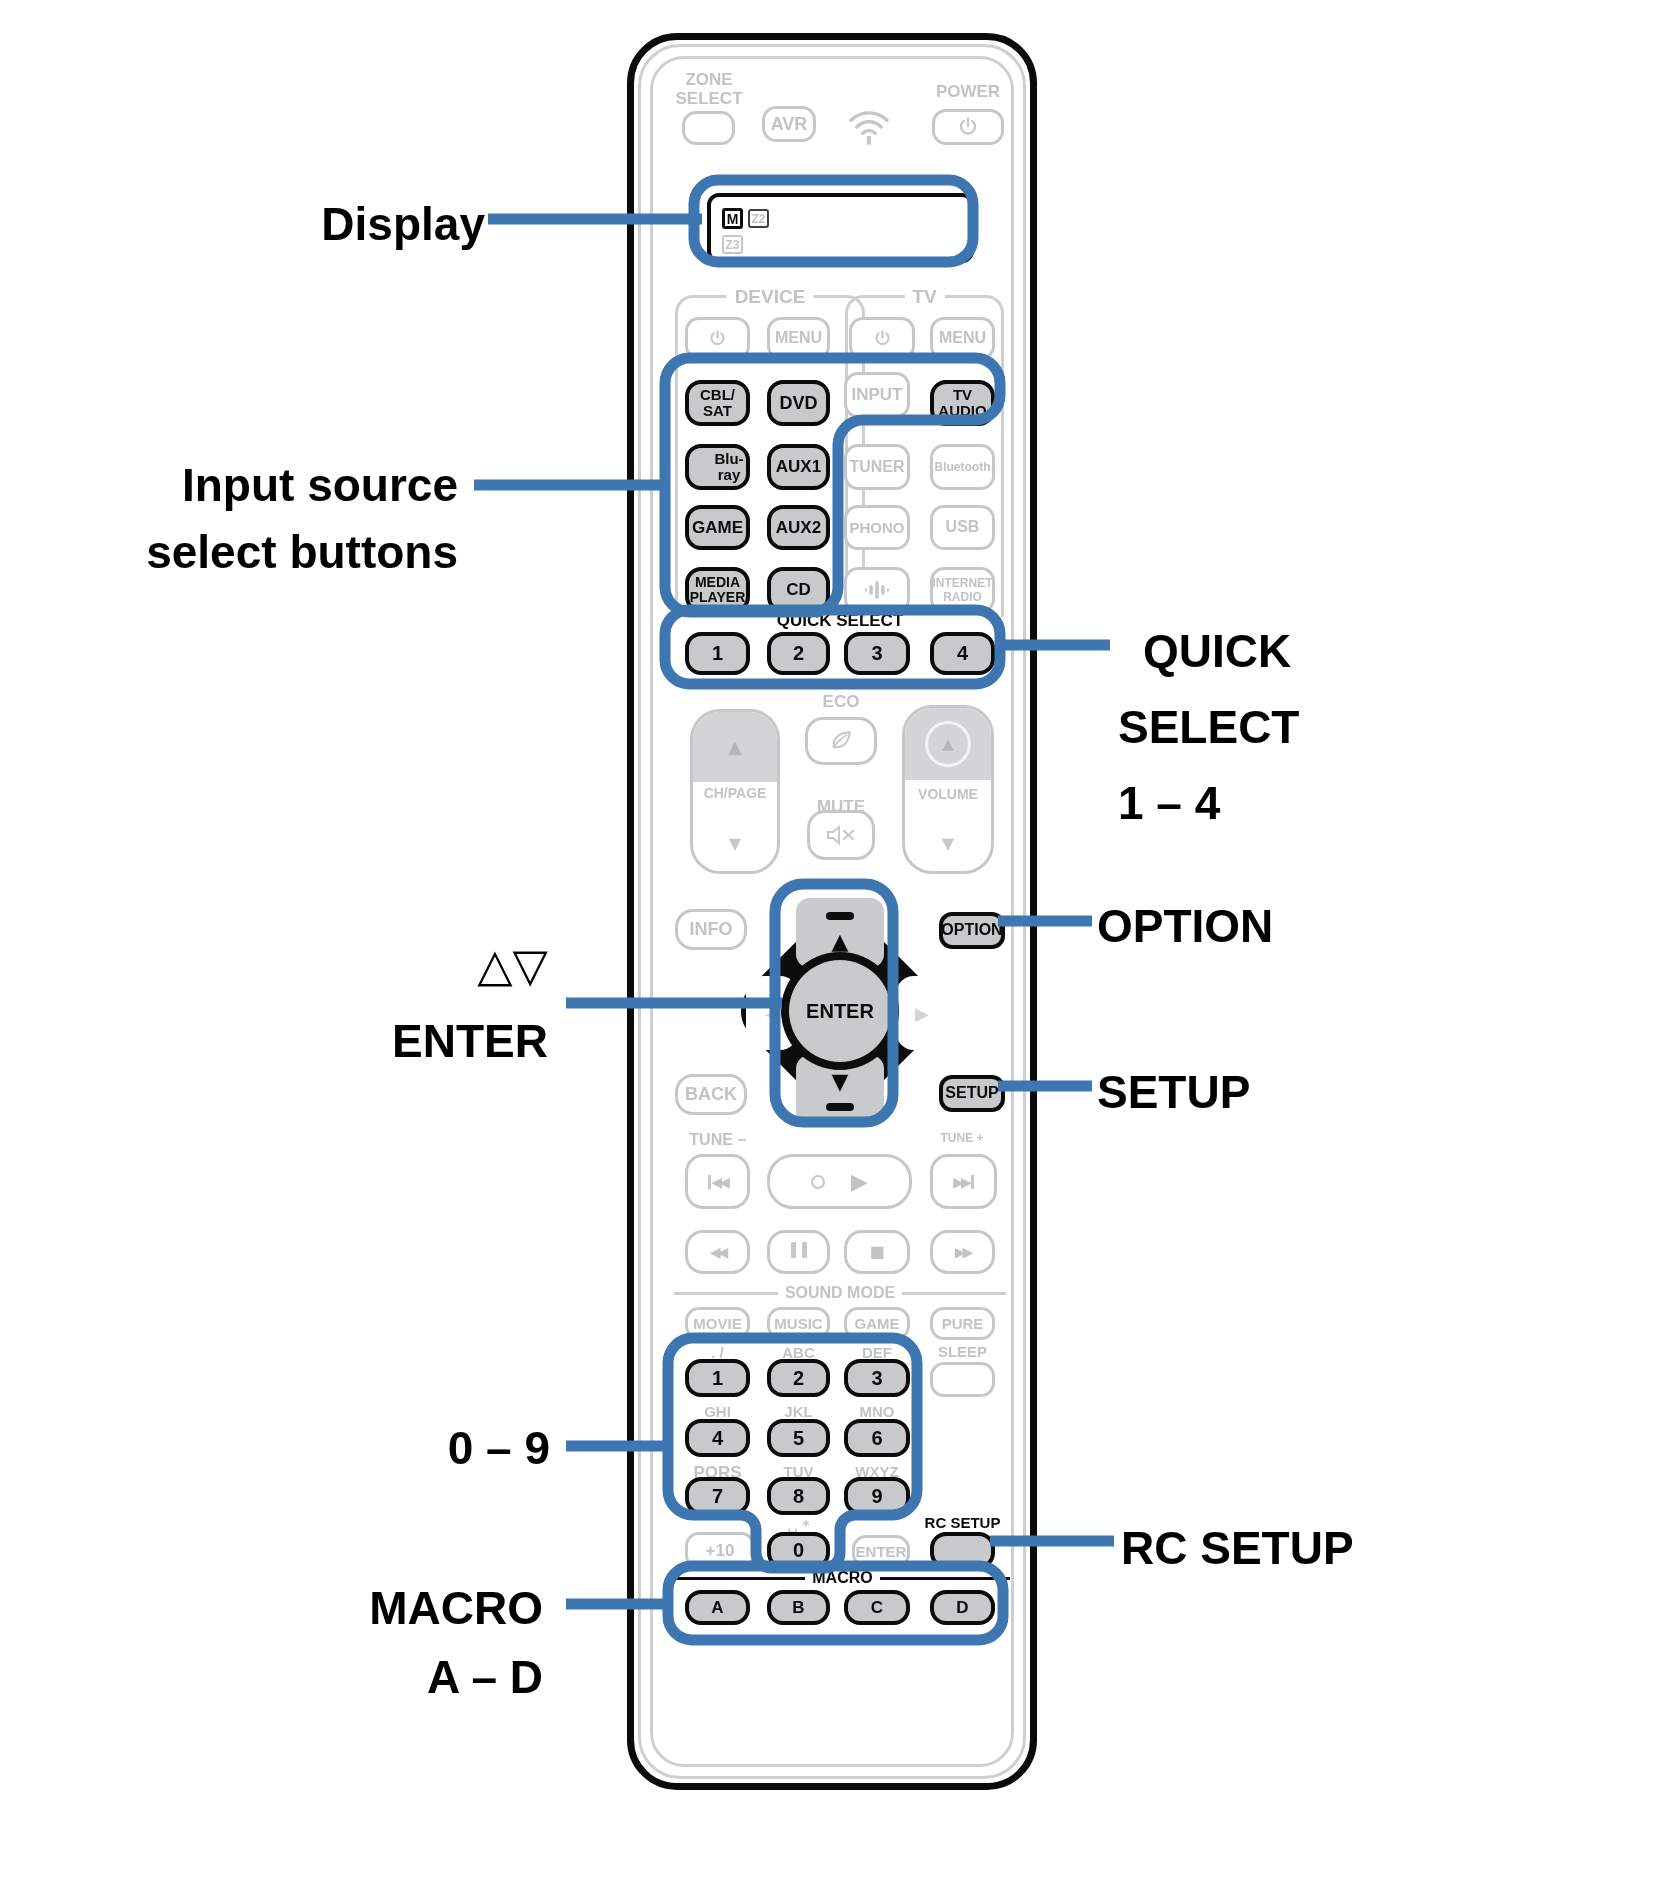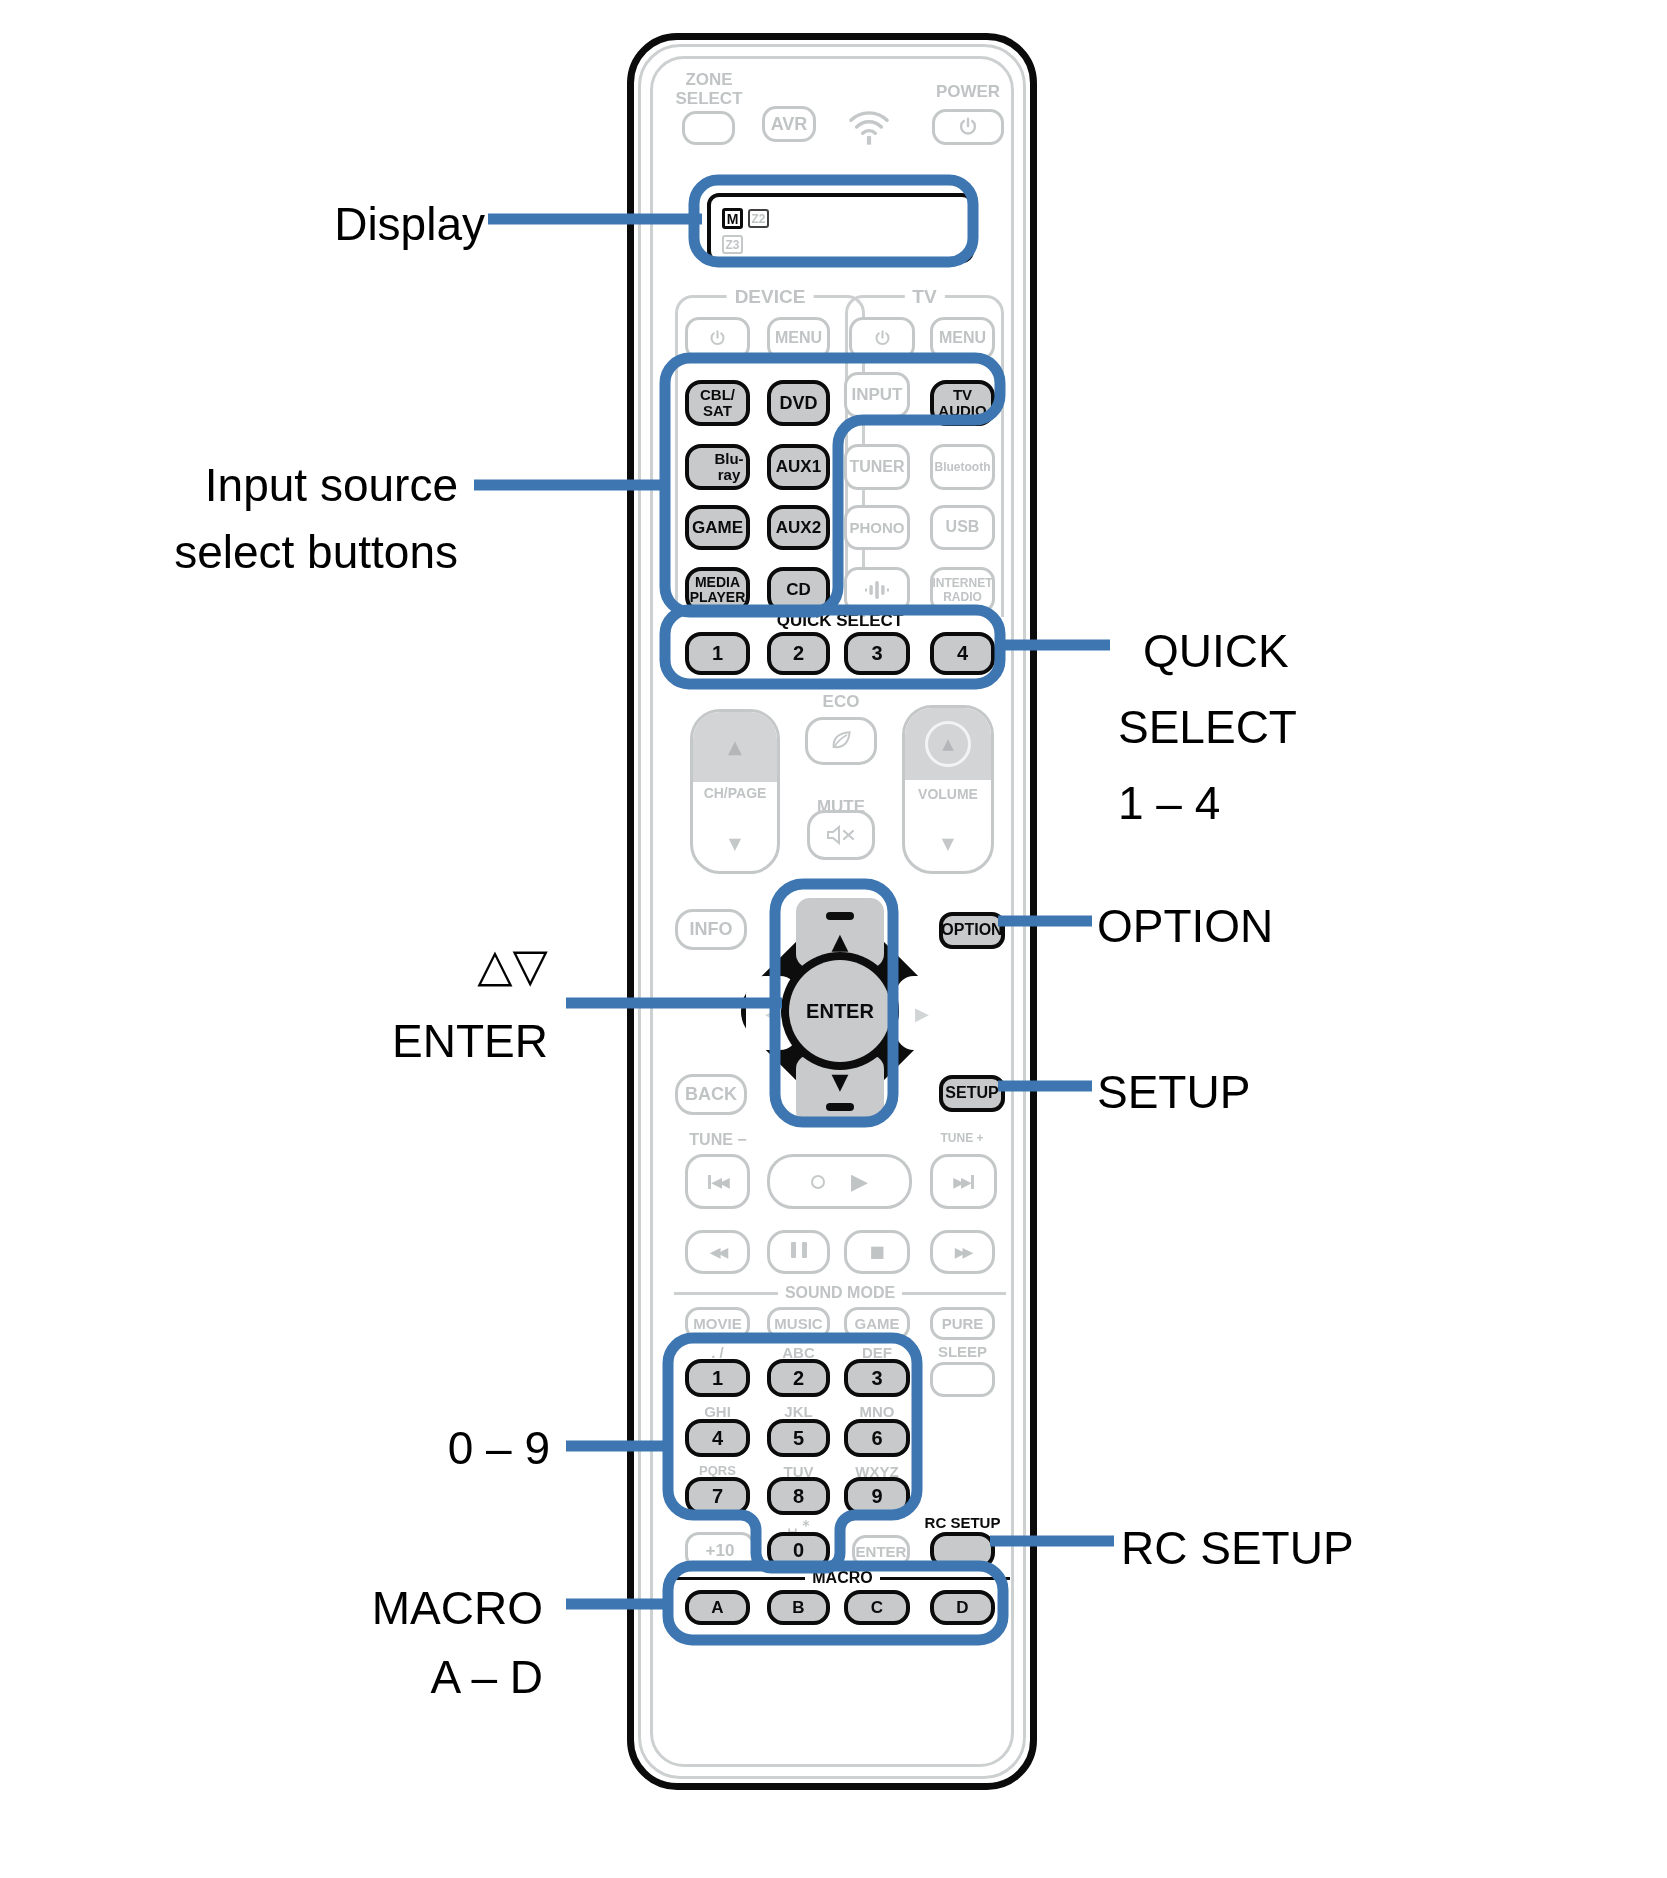--- a/index.html
+++ b/index.html
@@ -44,21 +44,21 @@
   .diamond{background:#0d0d0d;border-radius:34px;transform:rotate(45deg);}
   .padbtn{background:#c8cacb;border-radius:14px;display:flex;flex-direction:column;
           align-items:center;justify-content:center;color:#0b0b0b;}
   .pill{width:28px;height:8px;border-radius:4px;background:#0d0d0d;}
   .wedge{background:#fff;border-radius:18px;display:flex;align-items:center;justify-content:center;color:#d2d5d6;}
 
   .bar{display:inline-block;width:3px;height:14px;background:#c5c8c9;vertical-align:middle;}
   .pbar{display:inline-block;width:5px;height:16px;background:#c5c8c9;border-radius:1px;margin:0 3px;}
 
   
-  .callout{font-weight:normal;font-size:46px;color:#000;line-height:1.5;white-space:nowrap;}
+  .callout{font-weight:bold;font-size:46px;color:#000;line-height:1.5;white-space:nowrap;}
   .r{text-align:right;}
 
   svg.icon{display:block;}
   #overlay{left:0;top:0;width:1667px;height:1878px;pointer-events:none;z-index:40;}
 </style>
 </head>
 <body>
 
 <div id="stage">
 
@@ -349,21 +349,21 @@
     <div class="abs btn on" style="left:51px;top:1379px;width:65px;height:38px;font-size:20px;">
         <span>4</span>
       </div>
     <div class="abs btn on" style="left:133px;top:1379px;width:63px;height:38px;font-size:20px;">
         <span>5</span>
       </div>
     <div class="abs btn on" style="left:210px;top:1379px;width:66px;height:38px;font-size:20px;">
         <span>6</span>
       </div>
 
-    <div class="abs glab" style="left:51px;top:1423px;width:65px;font-size:13px;">PQRS</div>
+    <div class="abs glab" style="left:51px;top:1423px;width:65px;font-size:17px;">PQRS</div>
     <div class="abs glab" style="left:133px;top:1423px;width:63px;font-size:15px;">TUV</div>
     <div class="abs glab" style="left:210px;top:1423px;width:66px;font-size:15px;">WXYZ</div>
     <div class="abs btn on" style="left:51px;top:1437px;width:65px;height:38px;font-size:20px;">
         <span>7</span>
       </div>
     <div class="abs btn on" style="left:133px;top:1437px;width:63px;height:38px;font-size:20px;">
         <span>8</span>
       </div>
     <div class="abs btn on" style="left:210px;top:1437px;width:66px;height:38px;font-size:20px;">
         <span>9</span>

